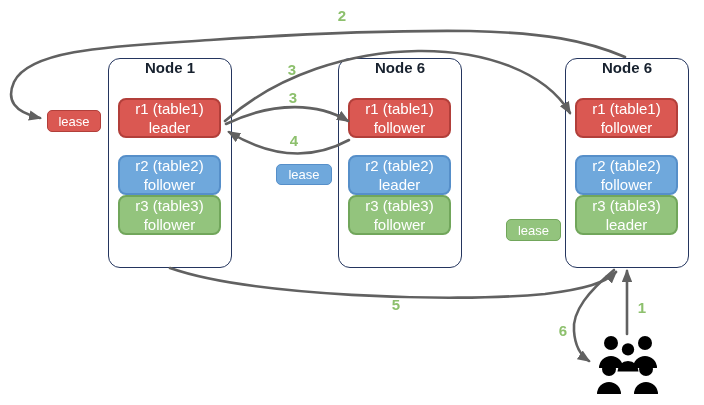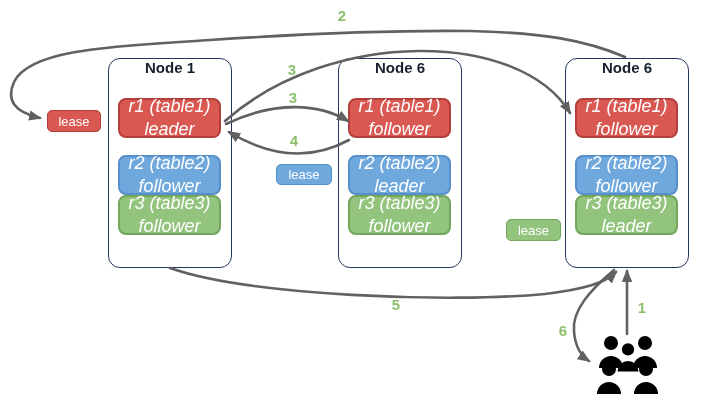--- a/index.html
+++ b/index.html
@@ -16,21 +16,21 @@
   }
   .node.n1{left:108px}.node.n2{left:338px}.node.n3{left:565px}
   .node-title{
     text-align:center;font-weight:bold;font-size:15px;
     color:var(--title-text);
   }
   .replica{
     position:absolute;left:9px;width:103px;height:40px;border-radius:8px;
     box-sizing:border-box;border:2px solid transparent;
     display:flex;flex-direction:column;align-items:center;justify-content:center;
-    color:var(--replica-text);font-size:18px;line-height:1.3;text-align:center;font-style:italic;
+    color:var(--replica-text);font-size:15px;line-height:1.3;text-align:center;
   }
   .replica.pos0{top:39px}.replica.pos1{top:96px}.replica.pos2{top:136px}
   .replica.red{background:var(--red);border-color:var(--red-border)}
   .replica.blue{background:var(--blue);border-color:var(--blue-border)}
   .replica.green{background:var(--green);border-color:var(--green-border)}
   
   .lease{
     position:absolute;box-sizing:border-box;border-radius:5px;
     border:1.5px solid transparent;color:#fff;font-size:13px;
     display:flex;align-items:center;justify-content:center;

